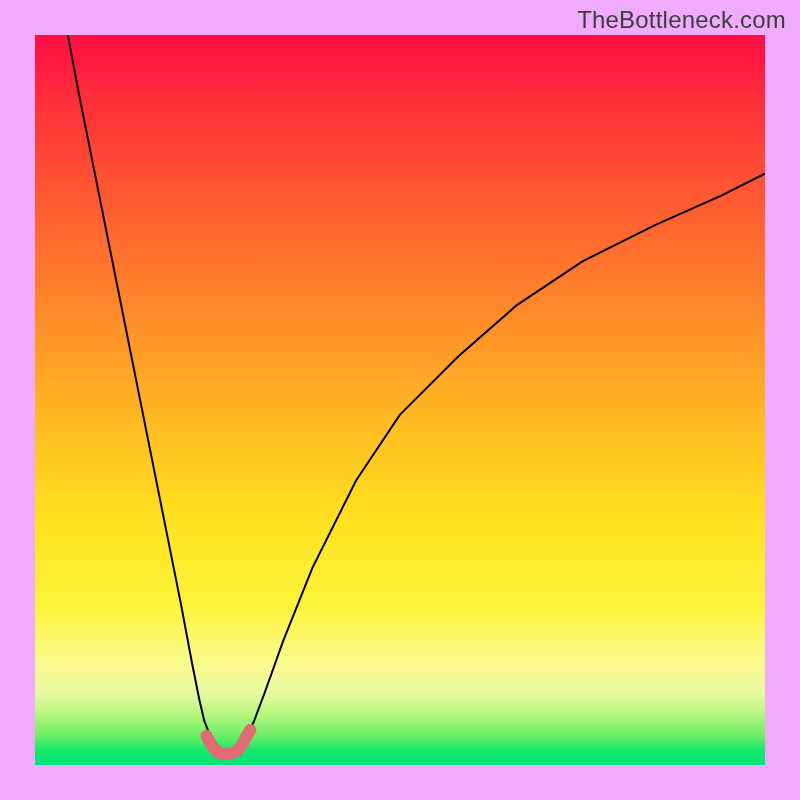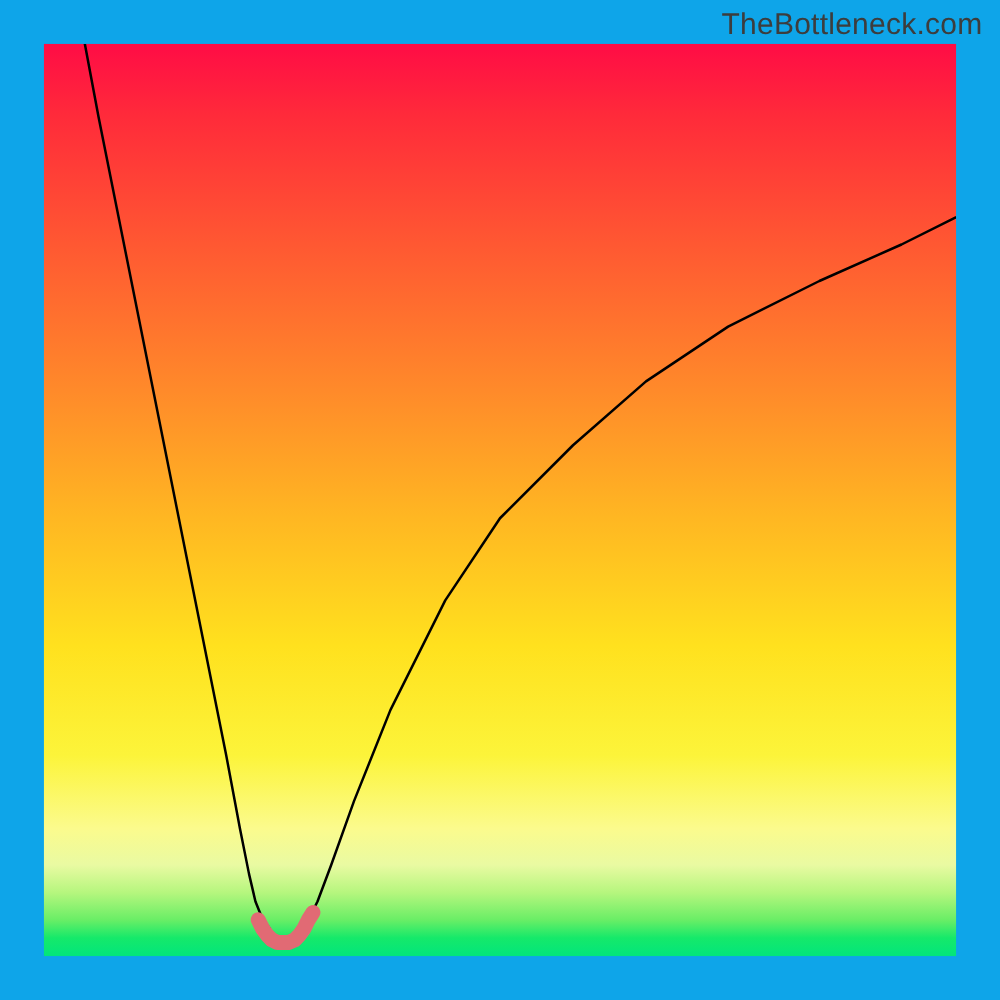--- a/index.html
+++ b/index.html
@@ -9,21 +9,21 @@
     height: 800px;
     overflow: hidden;
     background: #000;
     font-family: Arial, Helvetica, sans-serif;
   }
   .frame {
     position: absolute;
     top: 0; left: 0;
     width: 800px;
     height: 800px;
-    background: #0ea5e9;
+    background: #f0abfc;
   }
   .plot-area {
     position: absolute;
     top: 35px;
     left: 35px;
     width: 730px;
     height: 730px;
     overflow: hidden;
   }
   

